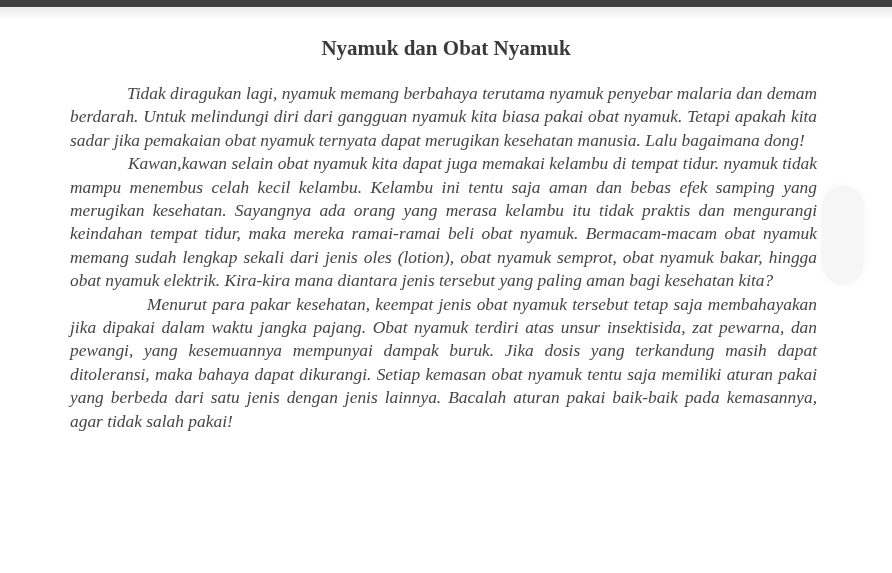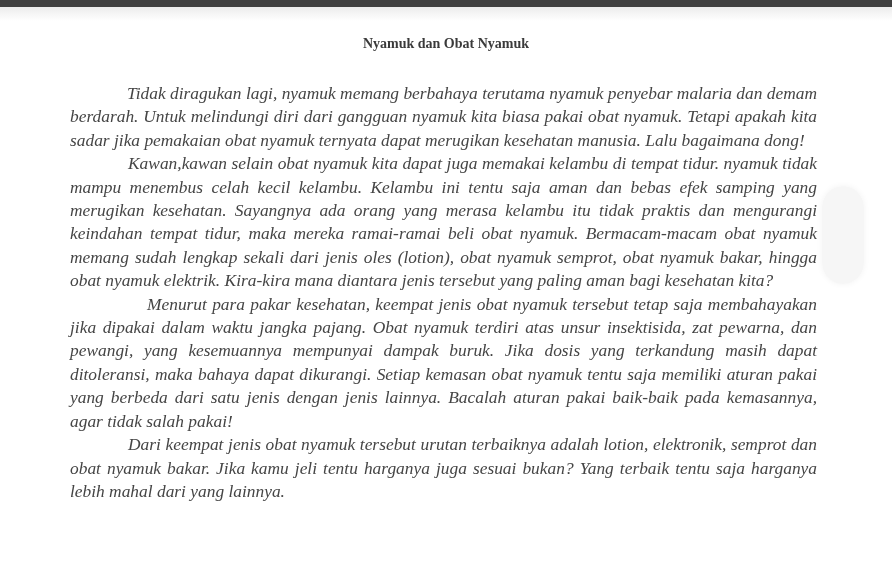--- a/index.html
+++ b/index.html
@@ -12,21 +12,21 @@
     .topbar {
       position: absolute; left: 0; top: 0; width: 892px; height: 7px;
       background: #404040;
     }
     .topshade {
       position: absolute; left: 0; top: 7px; width: 892px; height: 14px;
       background: linear-gradient(#ececec, #ffffff);
     }
     .title {
       position: absolute; left: 0; top: 36px; width: 892px;
-      text-align: center; font-weight: bold; font-size: 14px;
+      text-align: center; font-weight: bold; font-size: 21px;
       color: #3a3a3a; letter-spacing: 0;
     }
     .doc {
       position: absolute; left: 70px; top: 82px; width: 747px;
     }
     .para {
       margin: 0; text-align: justify; text-align-last: left;
       font-size: 17.4px; line-height: 23.4px; color: #454545; font-style: italic;
     }
     .ind1 { text-indent: 57px; }
@@ -45,16 +45,15 @@
 
 <div class="topbar"></div>
 <div class="topshade"></div>
 
 <div class="title">Nyamuk dan Obat Nyamuk</div>
 
 <div class="doc">
   <p class="para ind1">Tidak diragukan lagi, nyamuk memang berbahaya terutama nyamuk penyebar malaria dan demam berdarah. Untuk melindungi diri dari gangguan nyamuk kita biasa pakai obat nyamuk. Tetapi apakah kita sadar jika pemakaian obat nyamuk ternyata dapat merugikan kesehatan manusia. Lalu bagaimana dong!</p>
   <p class="para ind2">Kawan,kawan selain obat nyamuk kita dapat juga memakai kelambu di tempat tidur. nyamuk tidak mampu menembus celah kecil kelambu. Kelambu ini tentu saja aman dan bebas efek samping yang merugikan kesehatan. Sayangnya ada orang yang merasa kelambu itu tidak praktis dan mengurangi keindahan tempat tidur, maka mereka ramai-ramai beli obat nyamuk. Bermacam-macam obat nyamuk memang sudah lengkap sekali dari jenis oles (lotion), obat nyamuk semprot, obat nyamuk bakar, hingga obat nyamuk elektrik. Kira-kira mana diantara jenis tersebut yang paling aman bagi kesehatan kita?</p>
   <p class="para ind3">Menurut para pakar kesehatan, keempat jenis obat nyamuk tersebut tetap saja membahayakan jika dipakai dalam waktu jangka pajang. Obat nyamuk terdiri atas unsur insektisida, zat pewarna, dan pewangi, yang kesemuannya mempunyai dampak buruk. Jika dosis yang terkandung masih dapat ditoleransi, maka bahaya dapat dikurangi. Setiap kemasan obat nyamuk tentu saja memiliki aturan pakai yang berbeda dari satu jenis dengan jenis lainnya. Bacalah aturan pakai baik-baik pada kemasannya, agar tidak salah pakai!</p>
-  <p class="para ind4">Dari keempat jenis obat nyamuk tersebut urutan terbaiknya adalah lotion, elektronik, semprot dan obat nyamuk bakar. Jika kamu jeli tentu harganya  juga sesuai bukan? Yang terbaik tentu saja harganya lebih mahal dari yang lainnya.</p>
 </div>
 
 <div class="overlay"></div>
 
 </body></html>

